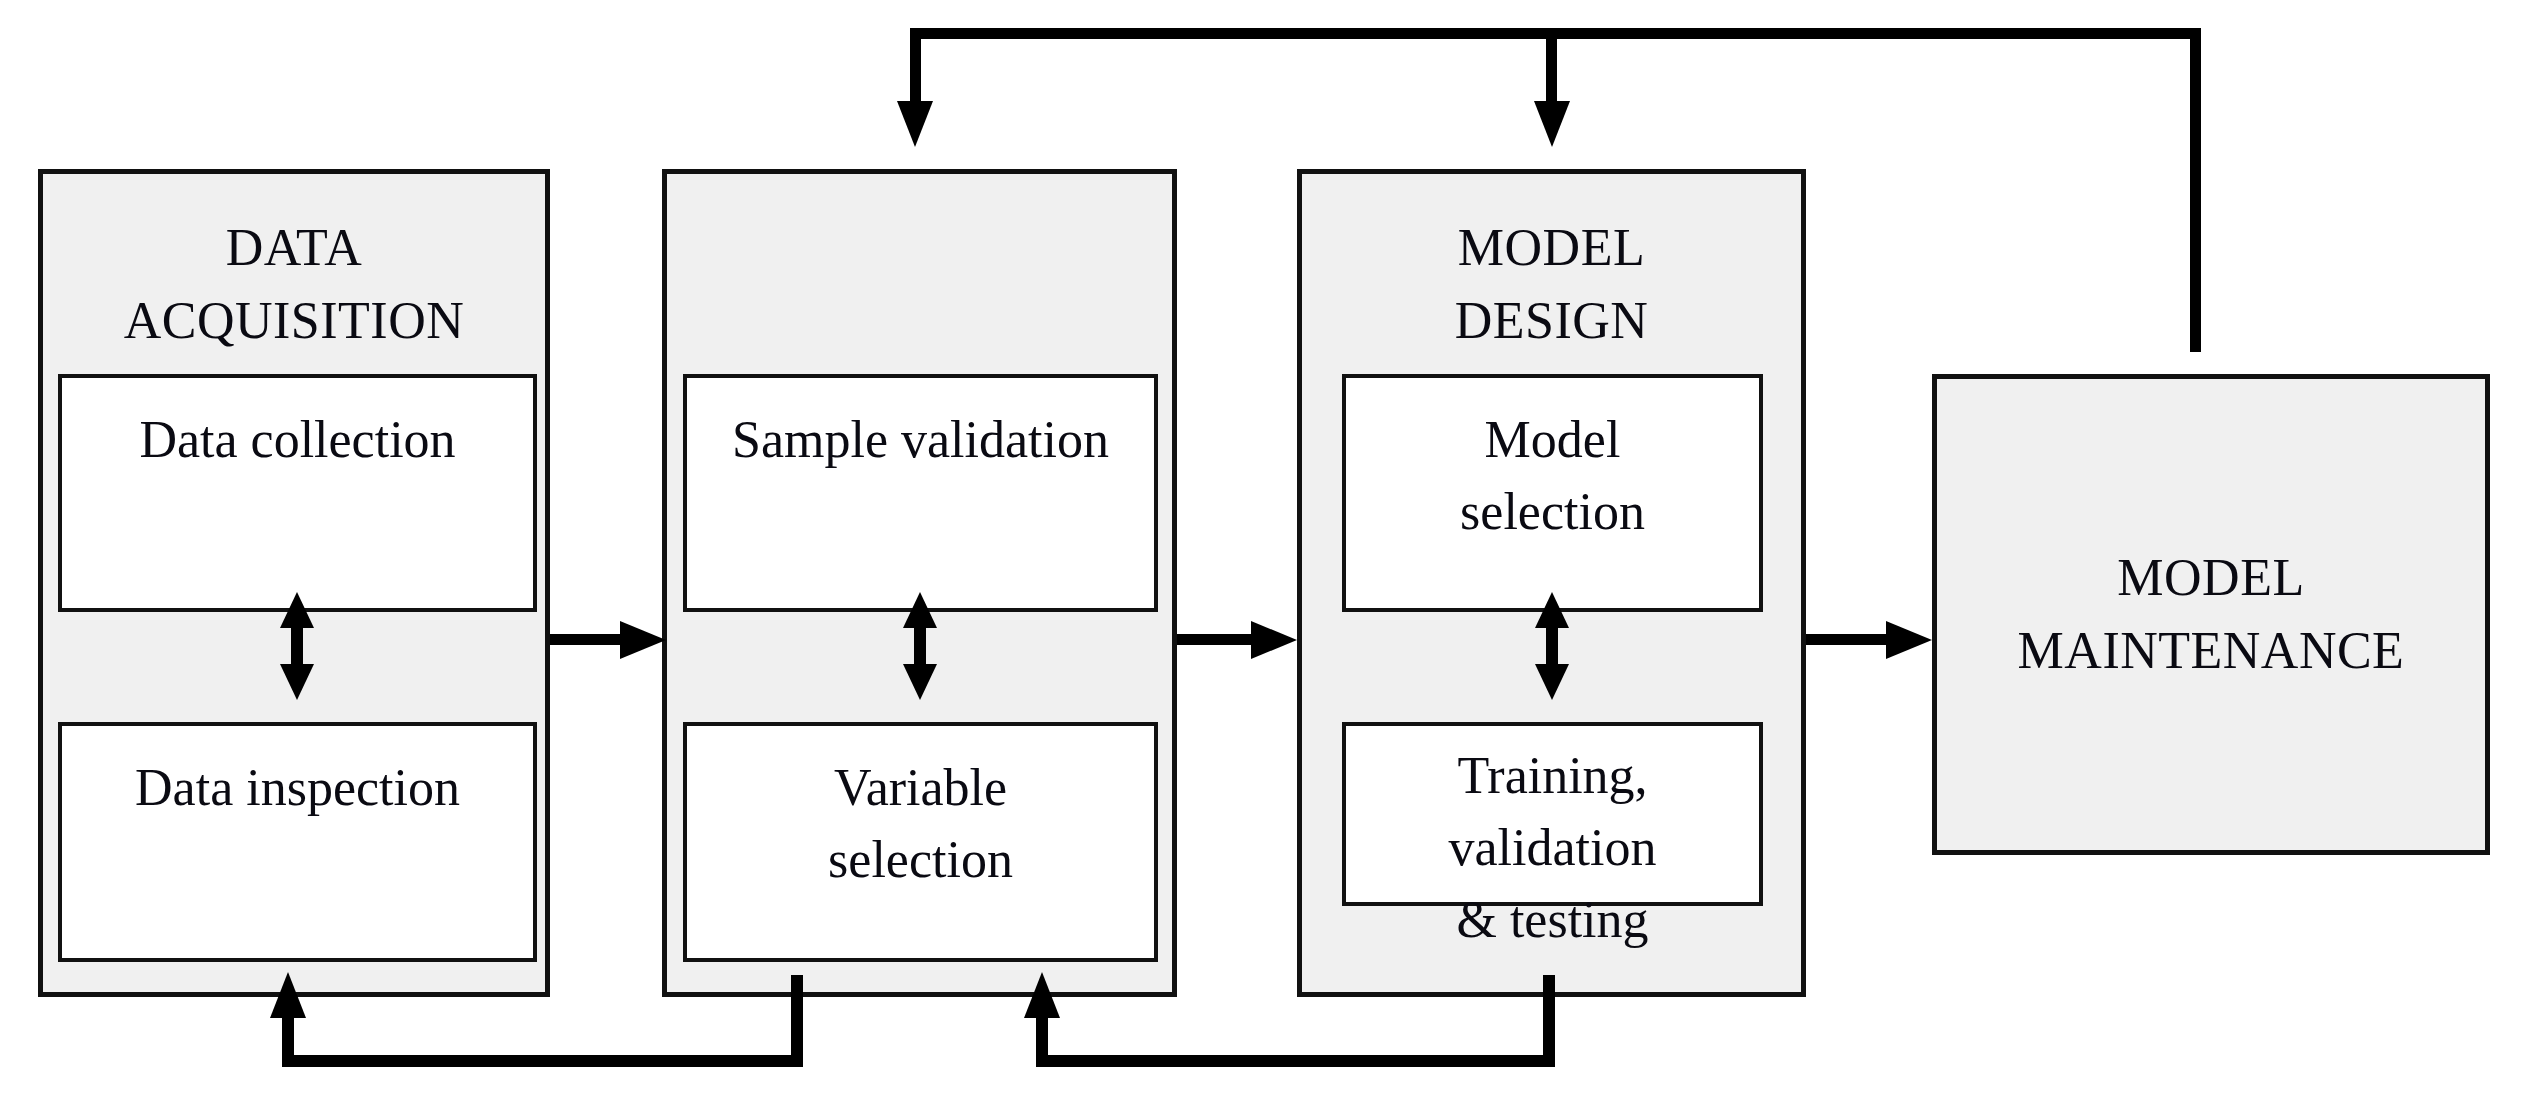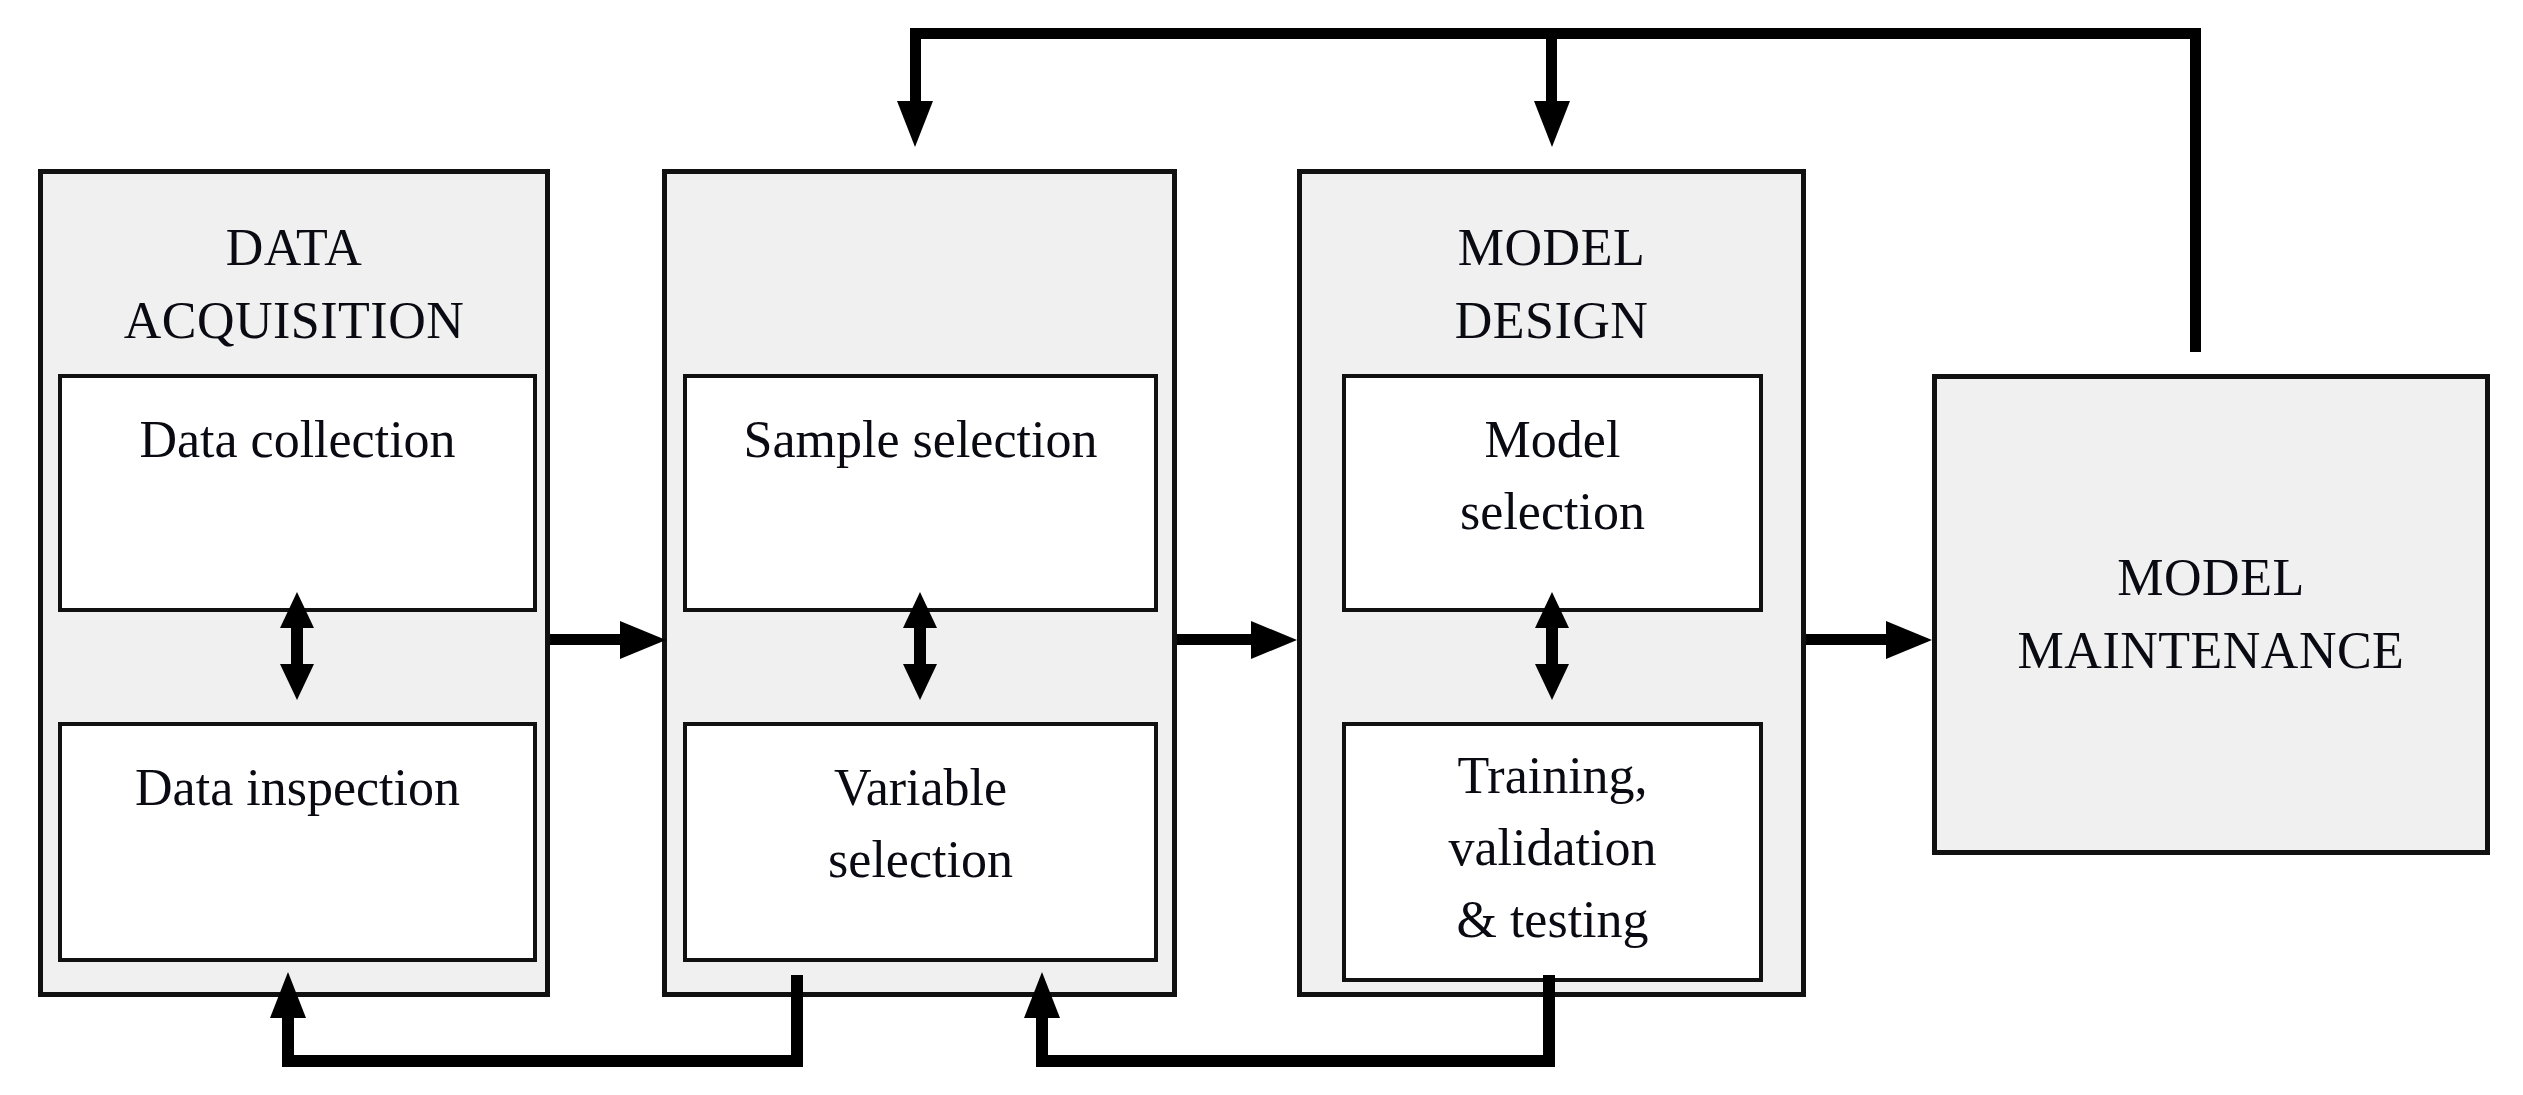--- a/index.html
+++ b/index.html
@@ -61,31 +61,31 @@
 <div class="canvas">
 
   <div class="stage" style="left:38px; top:147px; width:512px; height:828px;">
     <div class="stage-title t" style="top:38px;">DATA
 ACQUISITION</div>
     <div class="subbox t" style="left:15px; top:548px; width:479px; height:240px;">Data inspection</div>
     <div class="subbox t" style="left:15px; top:200px; width:479px; height:238px;">Data collection</div>
   </div>
 
   <div class="stage" style="left:662px; top:147px; width:515px; height:828px;">
-    <div class="subbox t" style="left:16px; top:200px; width:475px; height:238px;">Sample selection</div>
+    <div class="subbox t" style="left:16px; top:200px; width:475px; height:238px;">Sample validation</div>
     <div class="subbox t" style="left:16px; top:548px; width:475px; height:240px;">Variable
 selection</div>
   </div>
 
   <div class="stage" style="left:1297px; top:147px; width:509px; height:828px;">
     <div class="stage-title t" style="top:38px;">MODEL
 DESIGN</div>
     <div class="subbox t" style="left:40px; top:200px; width:421px; height:238px;">Model
 selection</div>
-    <div class="subbox t" style="left:40px; top:548px; width:421px; height:260px; padding-top:14px;">Training,
+    <div class="subbox t" style="left:40px; top:548px; width:421px; height:184px; padding-top:14px;">Training,
 validation
 &amp; testing</div>
   </div>
 
   <div class="stage" style="left:1932px; top:352px; width:558px; height:481px;">
     <div class="stage-title t centered">MODEL
 MAINTENANCE</div>
   </div>
 
   <div>

